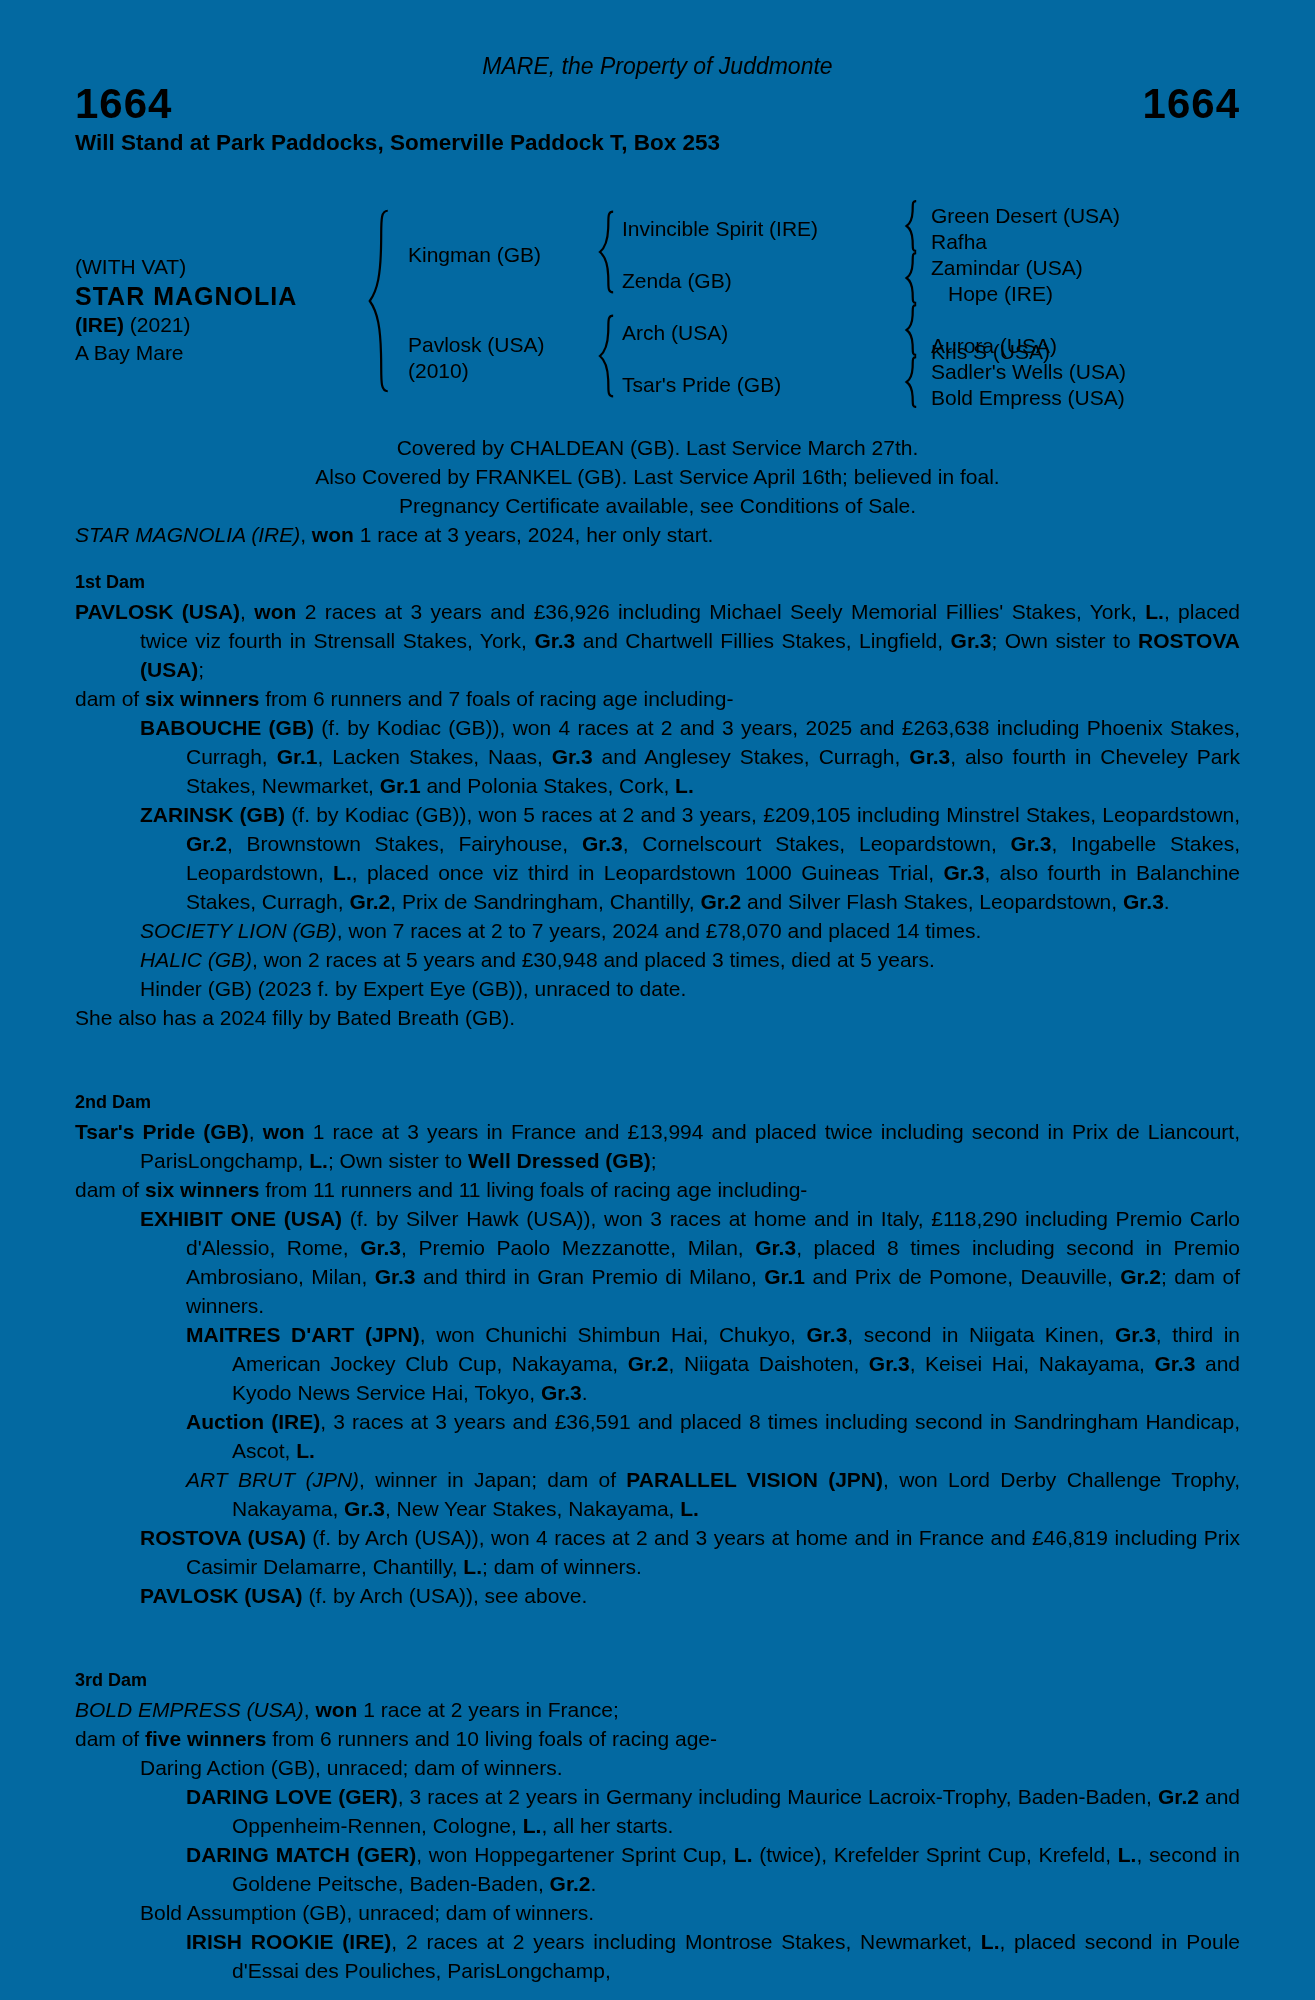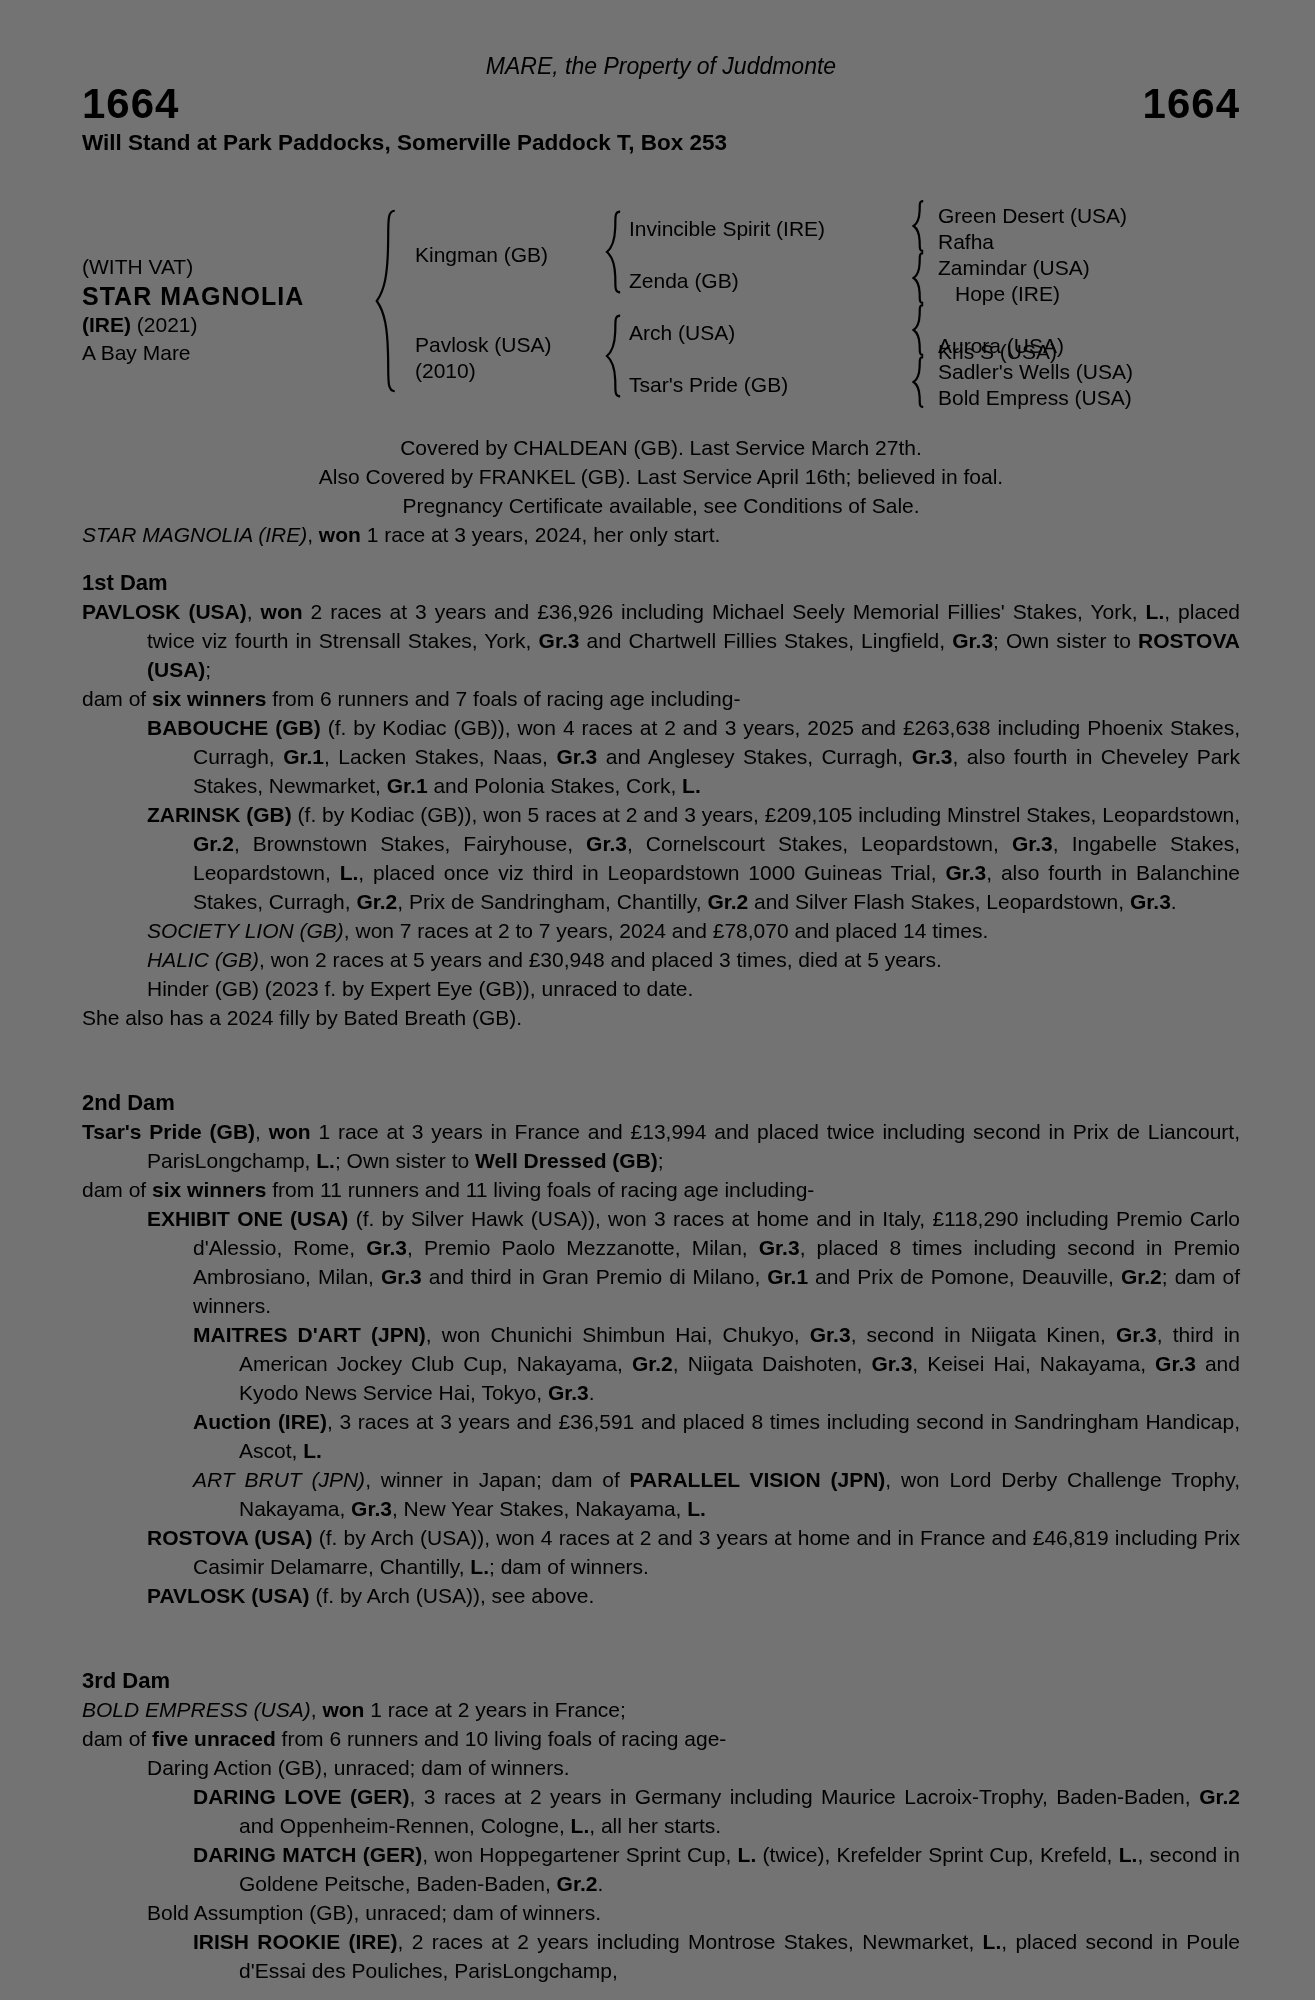--- a/index.html
+++ b/index.html
@@ -2,27 +2,26 @@
 <html><head>
 <meta charset="utf-8">
 <style>
   * { box-sizing: border-box; }
   html, body { margin: 0; padding: 0; background: #e8e8e8; }
   .page {
     position: relative;
     width: 1315px;
     height: 2000px;
     margin: 0 auto;
-    background: #737373;
+    background: #0369a1;
     color: #000;
     font-family: "Liberation Sans", "DejaVu Sans", sans-serif;
     font-size: 21px;
     line-height: 29px;
     overflow: hidden;
-    padding-left: 7px;
   }
   .content { margin: 0 75px; }
   .b { font-weight: bold; }
   .i { font-style: italic; }
 
   .property-line {
     padding-top: 52px;
     text-align: center;
     font-style: italic;
     font-size: 23px;
@@ -46,21 +45,21 @@
     line-height: 26px;
   }
   .ped-abs { position: absolute; white-space: nowrap; }
   .mare-block { left: 0; top: 58px; line-height: 28px; }
   .mare-name { font-weight: bold; font-size: 25px; letter-spacing: 1px; line-height: 30px; }
   .brace svg { display: block; width: 100%; height: 100%; }
 
   
   .covered-block { text-align: center; margin-top: 16px; }
   .race-record { margin-top: 14px; }
-  .section-heading { font-weight: bold; font-size: 22px; margin: 0; line-height: 29px; }
+  .section-heading { font-weight: bold; font-size: 18px; margin: 0; line-height: 29px; }
   .mt-first { margin-top: 19px; }
   .mt-next { margin-top: 56px; }
   .para { margin: 0; text-align: justify; }
   .p0-0 { margin-left: 0; }
   .p0-1 { padding-left: 65px; text-indent: -65px; }
   .p1-2 { margin-left: 65px; padding-left: 46px; text-indent: -46px; }
   .p2-3 { margin-left: 111px; padding-left: 46px; text-indent: -46px; }
 </style>
 </head>
 <body>
@@ -176,21 +175,21 @@
           <p class="para p2-3"><span class="i">ART BRUT (JPN)</span><span>, winner in Japan; dam of </span><span class="b">PARALLEL VISION (JPN)</span><span>, won Lord Derby Challenge Trophy, Nakayama, </span><span class="b">Gr.3</span><span>, New Year Stakes, Nakayama, </span><span class="b">L.</span></p>
           <p class="para p1-2"><span class="b">ROSTOVA (USA)</span><span> (f. by Arch (USA)), won 4 races at 2 and 3 years at home and in France and £46,819 including Prix Casimir Delamarre, Chantilly, </span><span class="b">L.</span><span>; dam of winners.</span></p>
           <p class="para p1-2"><span class="b">PAVLOSK (USA)</span><span> (f. by Arch (USA)), see above.</span></p>
         </div>
     </div>
 
     <div class="section">
       <h3 class="section-heading mt-next">3rd Dam</h3>
       <div>
           <p class="para p0-1"><span class="i">BOLD EMPRESS (USA)</span><span>, </span><span class="b">won</span><span> 1 race at 2 years in France;</span></p>
-          <p class="para p0-0"><span>dam of </span><span class="b">five unraced</span><span> from 6 runners and 10 living foals of racing age-</span></p>
+          <p class="para p0-0"><span>dam of </span><span class="b">five winners</span><span> from 6 runners and 10 living foals of racing age-</span></p>
           <p class="para p1-2"><span>Daring Action (GB), unraced; dam of winners.</span></p>
           <p class="para p2-3"><span class="b">DARING LOVE (GER)</span><span>, 3 races at 2 years in Germany including Maurice Lacroix-Trophy, Baden-Baden, </span><span class="b">Gr.2</span><span> and Oppenheim-Rennen, Cologne, </span><span class="b">L.</span><span>, all her starts.</span></p>
           <p class="para p2-3"><span class="b">DARING MATCH (GER)</span><span>, won Hoppegartener Sprint Cup, </span><span class="b">L.</span><span> (twice), Krefelder Sprint Cup, Krefeld, </span><span class="b">L.</span><span>, second in Goldene Peitsche, Baden-Baden, </span><span class="b">Gr.2</span><span>.</span></p>
           <p class="para p1-2"><span>Bold Assumption (GB), unraced; dam of winners.</span></p>
           <p class="para p2-3"><span class="b">IRISH ROOKIE (IRE)</span><span>, 2 races at 2 years including Montrose Stakes, Newmarket, </span><span class="b">L.</span><span>, placed second in Poule d'Essai des Pouliches, ParisLongchamp, </span></p>
         </div>
     </div>
   </div>
 
 </div>

